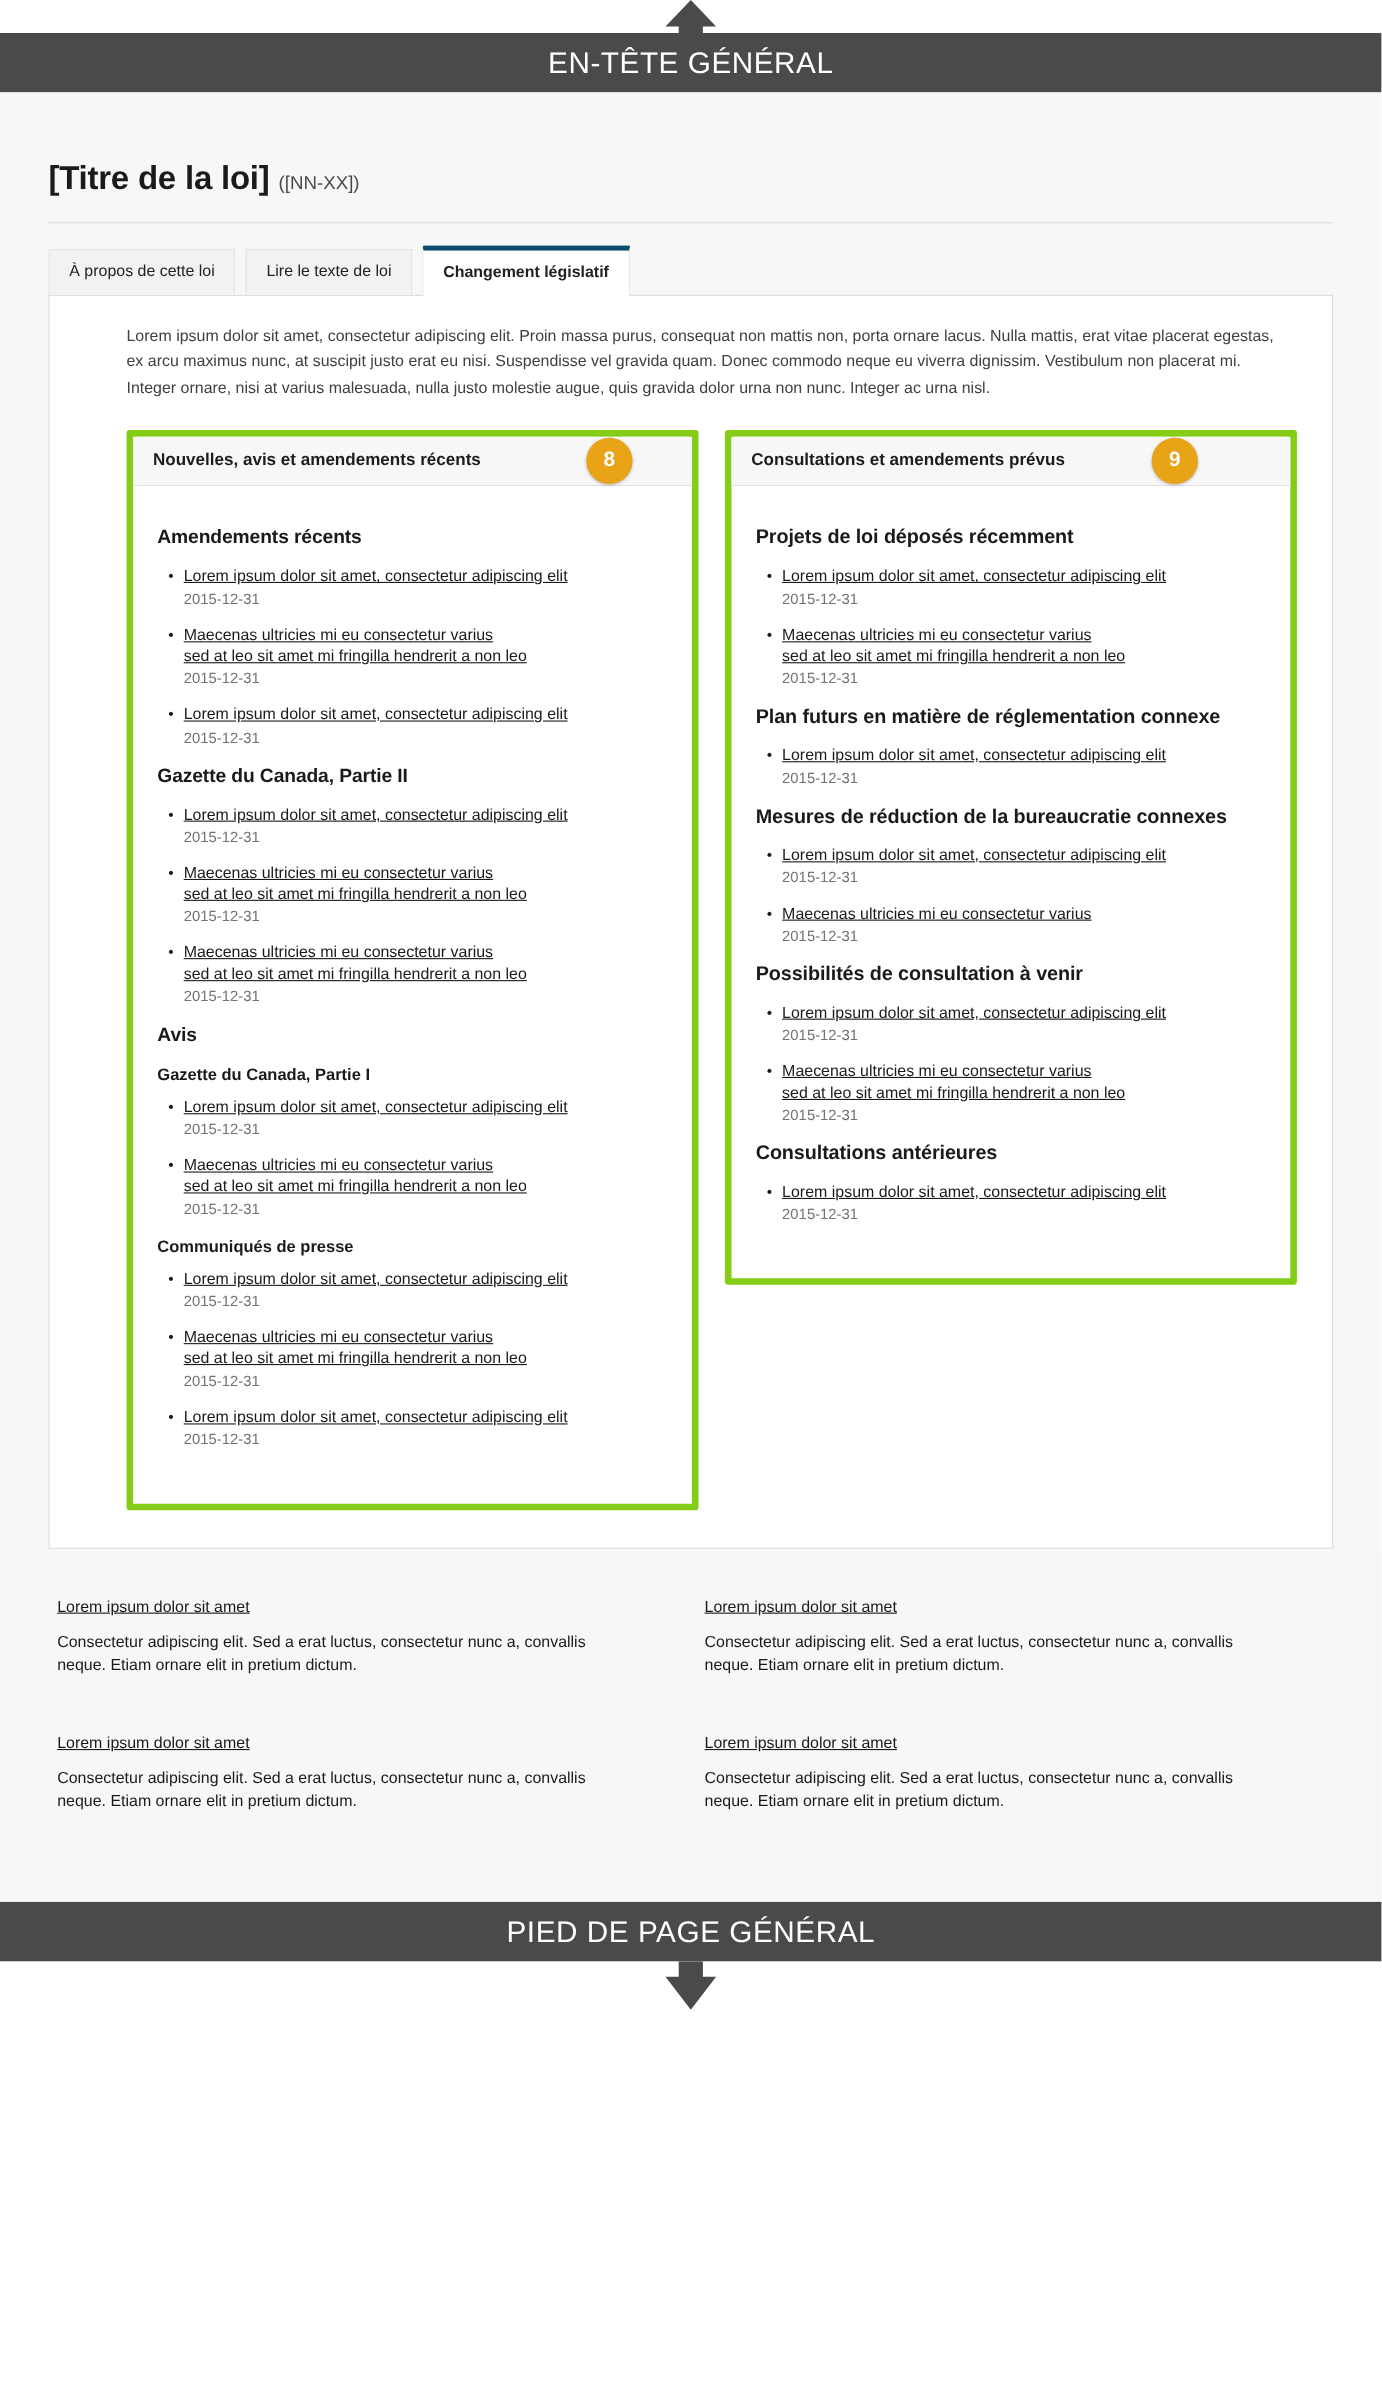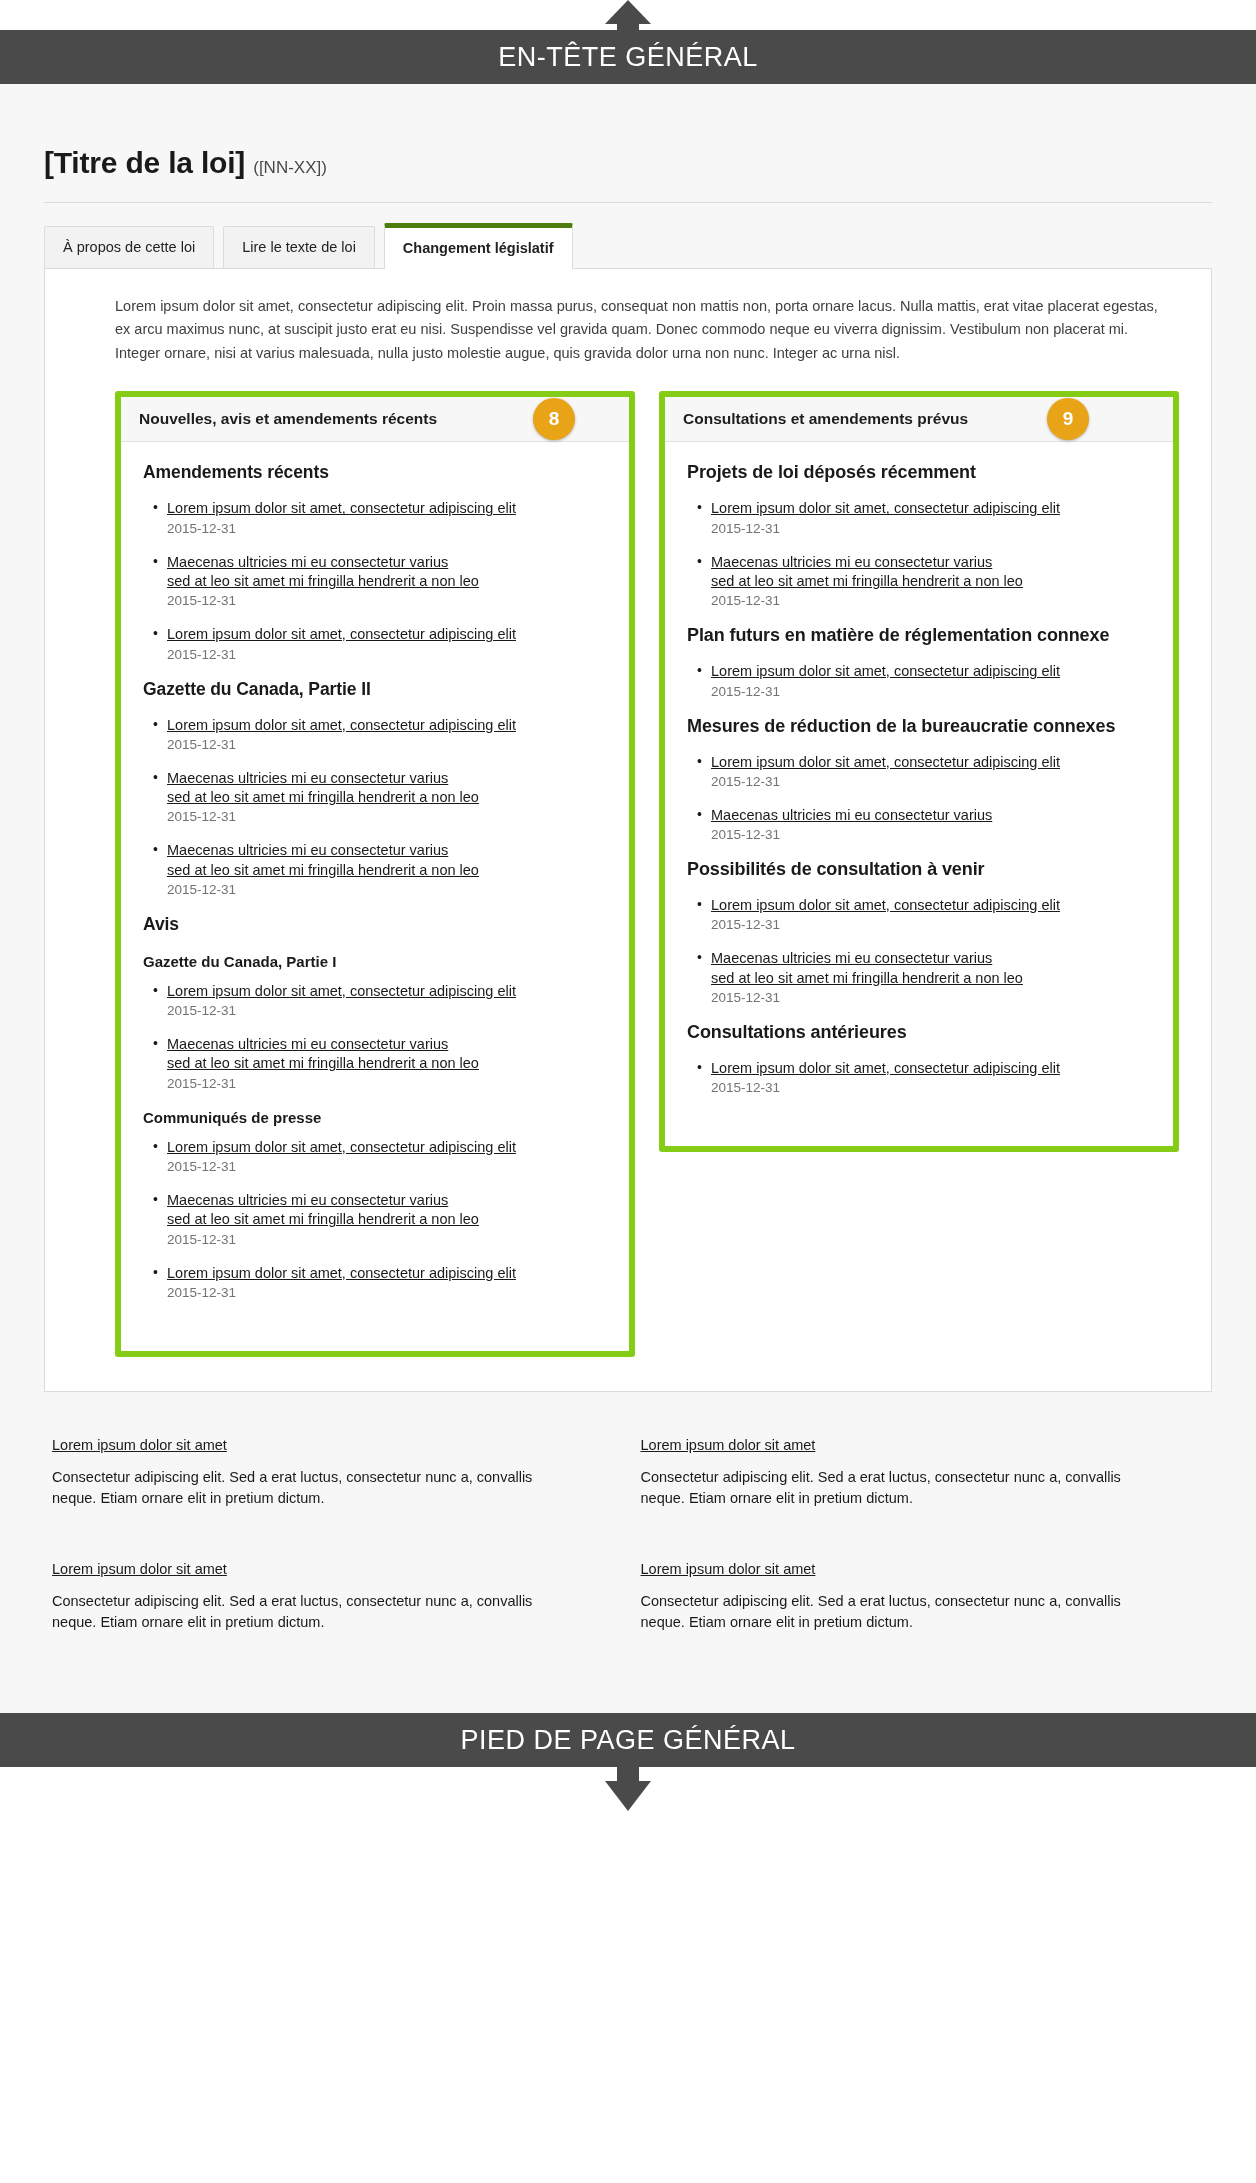--- a/index.html
+++ b/index.html
@@ -79,21 +79,21 @@
     font-size: 14.5px;
     color: #222;
     margin-right: 9px;
     line-height: 1.1;
     cursor: pointer;
     border-radius: 2px 2px 0 0;
     text-align: right;
   }
   .tab.active {
     background: #ffffff;
-    border-top: 5px solid #4d7c0f;
+    border-top: 5px solid #0c4a6e;
     border-left: 1px solid #dcdcdc;
     border-right: 1px solid #dcdcdc;
     padding-top: 13px;
     font-weight: bold;
     position: relative;
     margin-bottom: -1px;
     z-index: 4;
   }
 
   .tab-panel {
@@ -165,21 +165,21 @@
     margin: 12px 0 16px 0;
     letter-spacing: -0.1px;
   }
   .panel-left .sec-h2 { font-size: 17.5px; }
   .sec-h3 {
     font-size: 15px;
     font-weight: bold;
     color: #1a1a1a;
     margin: 18px 0 12px 0;
   }
-  .sec-h2:first-child { margin-top: 2px; }
+  .sec-h2:first-child { margin-top: 18px; }
 
   ul.links { list-style: none; margin: 0 0 6px 0; padding: 0 0 0 10px; }
   ul.links li { margin: 0 0 17px 0; position: relative; padding-left: 14px; }
   ul.links li:before {
     content: "\2022";
     position: absolute;
     left: 0; top: 0;
     color: #1a1a1a;
     font-size: 14px;
   }

